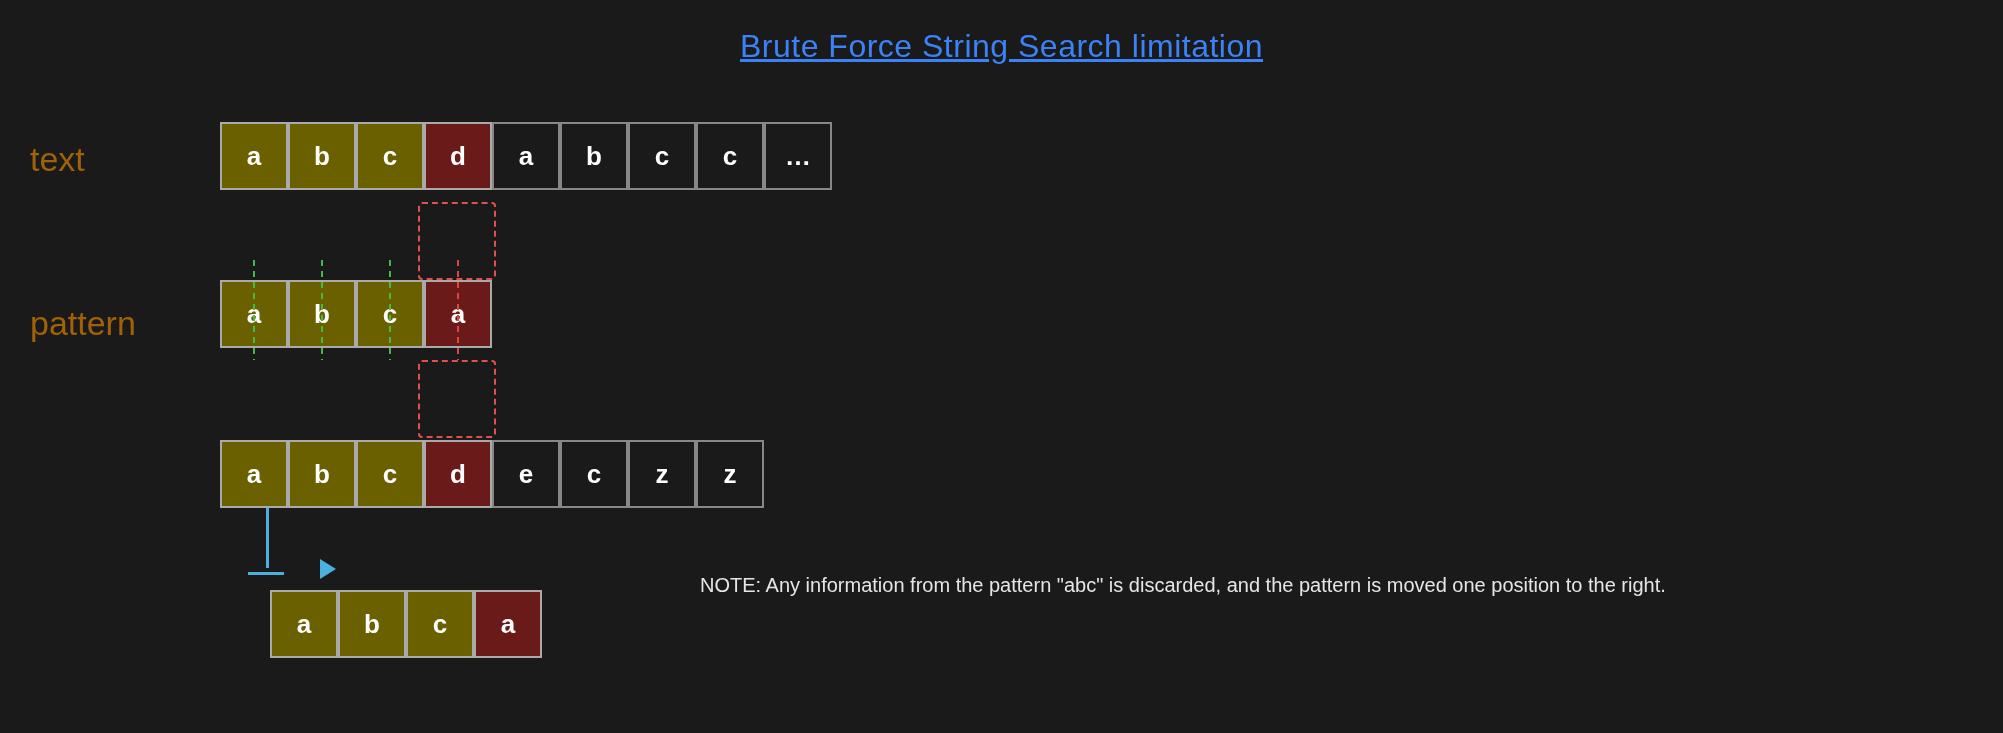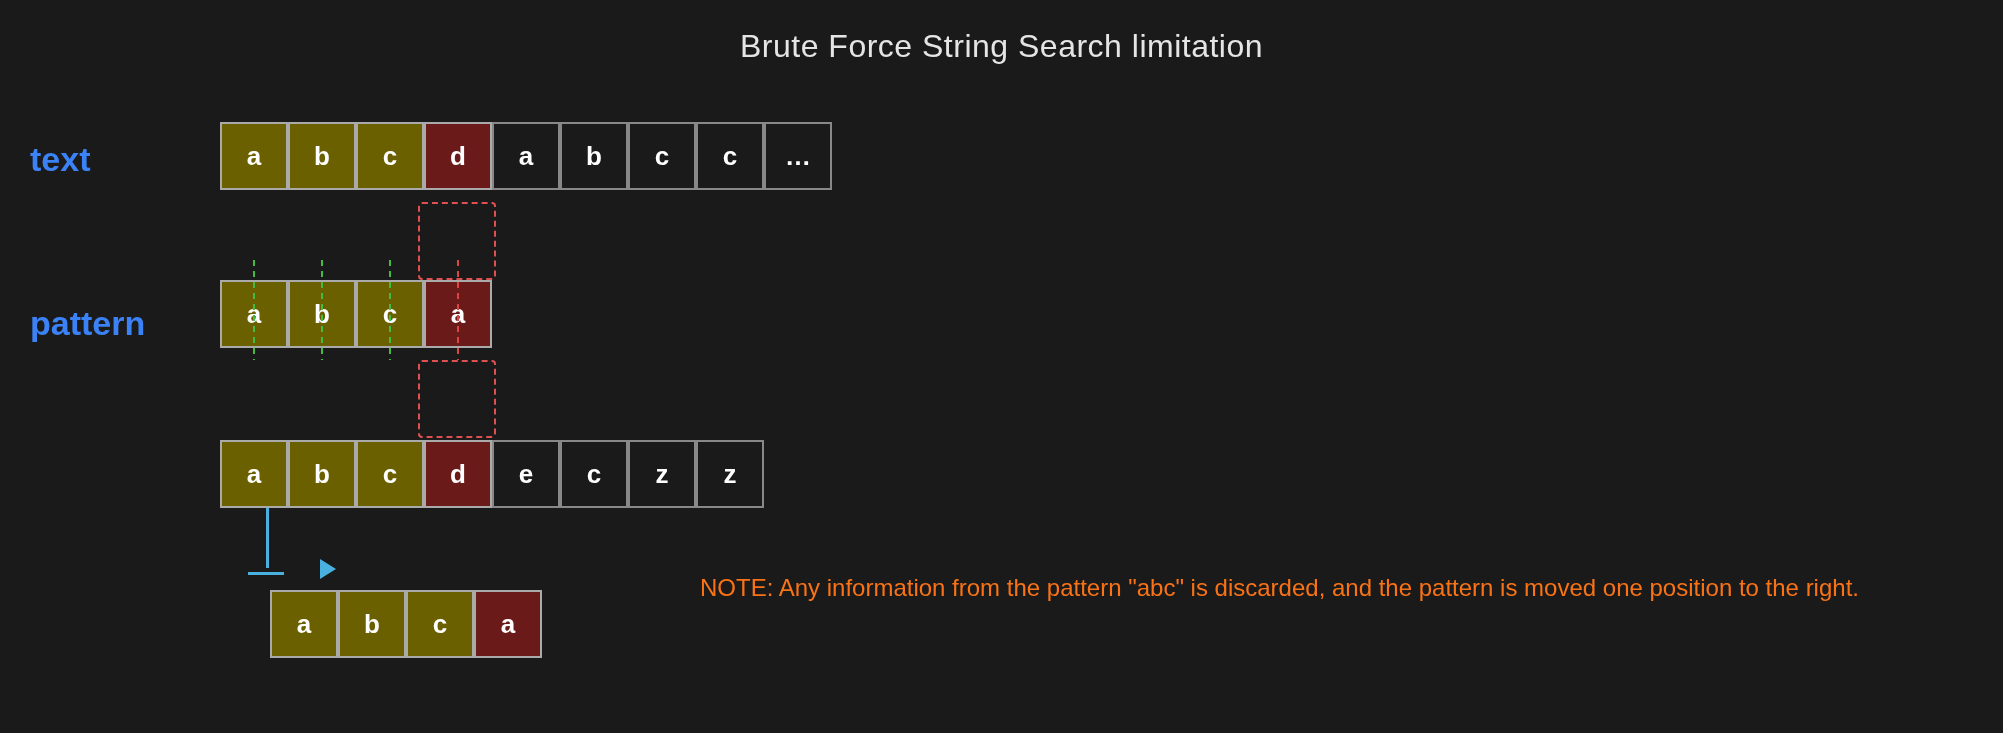--- a/index.html
+++ b/index.html
@@ -9,25 +9,26 @@
       width: 2003px;
       height: 733px;
       font-family: 'Segoe UI', Arial, sans-serif;
       color: #ffffff;
       overflow: hidden;
       position: relative;
     }
 
     .title {
       text-align: center;
-      color: #e5e5e5;
+      color: #3b82f6;
       font-size: 32px;
       font-weight: 500;
       padding-top: 28px;
       letter-spacing: 0.5px;
+      text-decoration: underline;
     }
 
     .main-content {
       position: absolute;
       top: 80px;
       left: 0;
       right: 0;
       bottom: 0;
     }
 
@@ -54,22 +55,22 @@
       position: absolute;
       border: 2.5px dashed #e05050;
       border-radius: 4px;
       pointer-events: none;
     }
 
     
     .label {
       position: absolute;
       font-size: 34px;
-      font-weight: 700;
-      color: #3b82f6;
+      font-weight: 400;
+      color: #a16207;
     }
 
     
     .row-text {
       position: absolute;
       top: 42px;
       left: 220px;
       display: flex;
     }
 
@@ -123,22 +124,22 @@
       border-left: 16px solid #4ab0e0;
       margin-top: -9px;
       margin-left: 36px;
     }
 
     
     .note-text {
       position: absolute;
       top: 490px;
       left: 700px;
-      color: #f97316;
-      font-size: 24px;
+      color: #e5e5e5;
+      font-size: 20px;
       line-height: 1.5;
       text-align: center;
     }
 
     
     svg.connectors {
       position: absolute;
       top: 0;
       left: 0;
       width: 100%;

